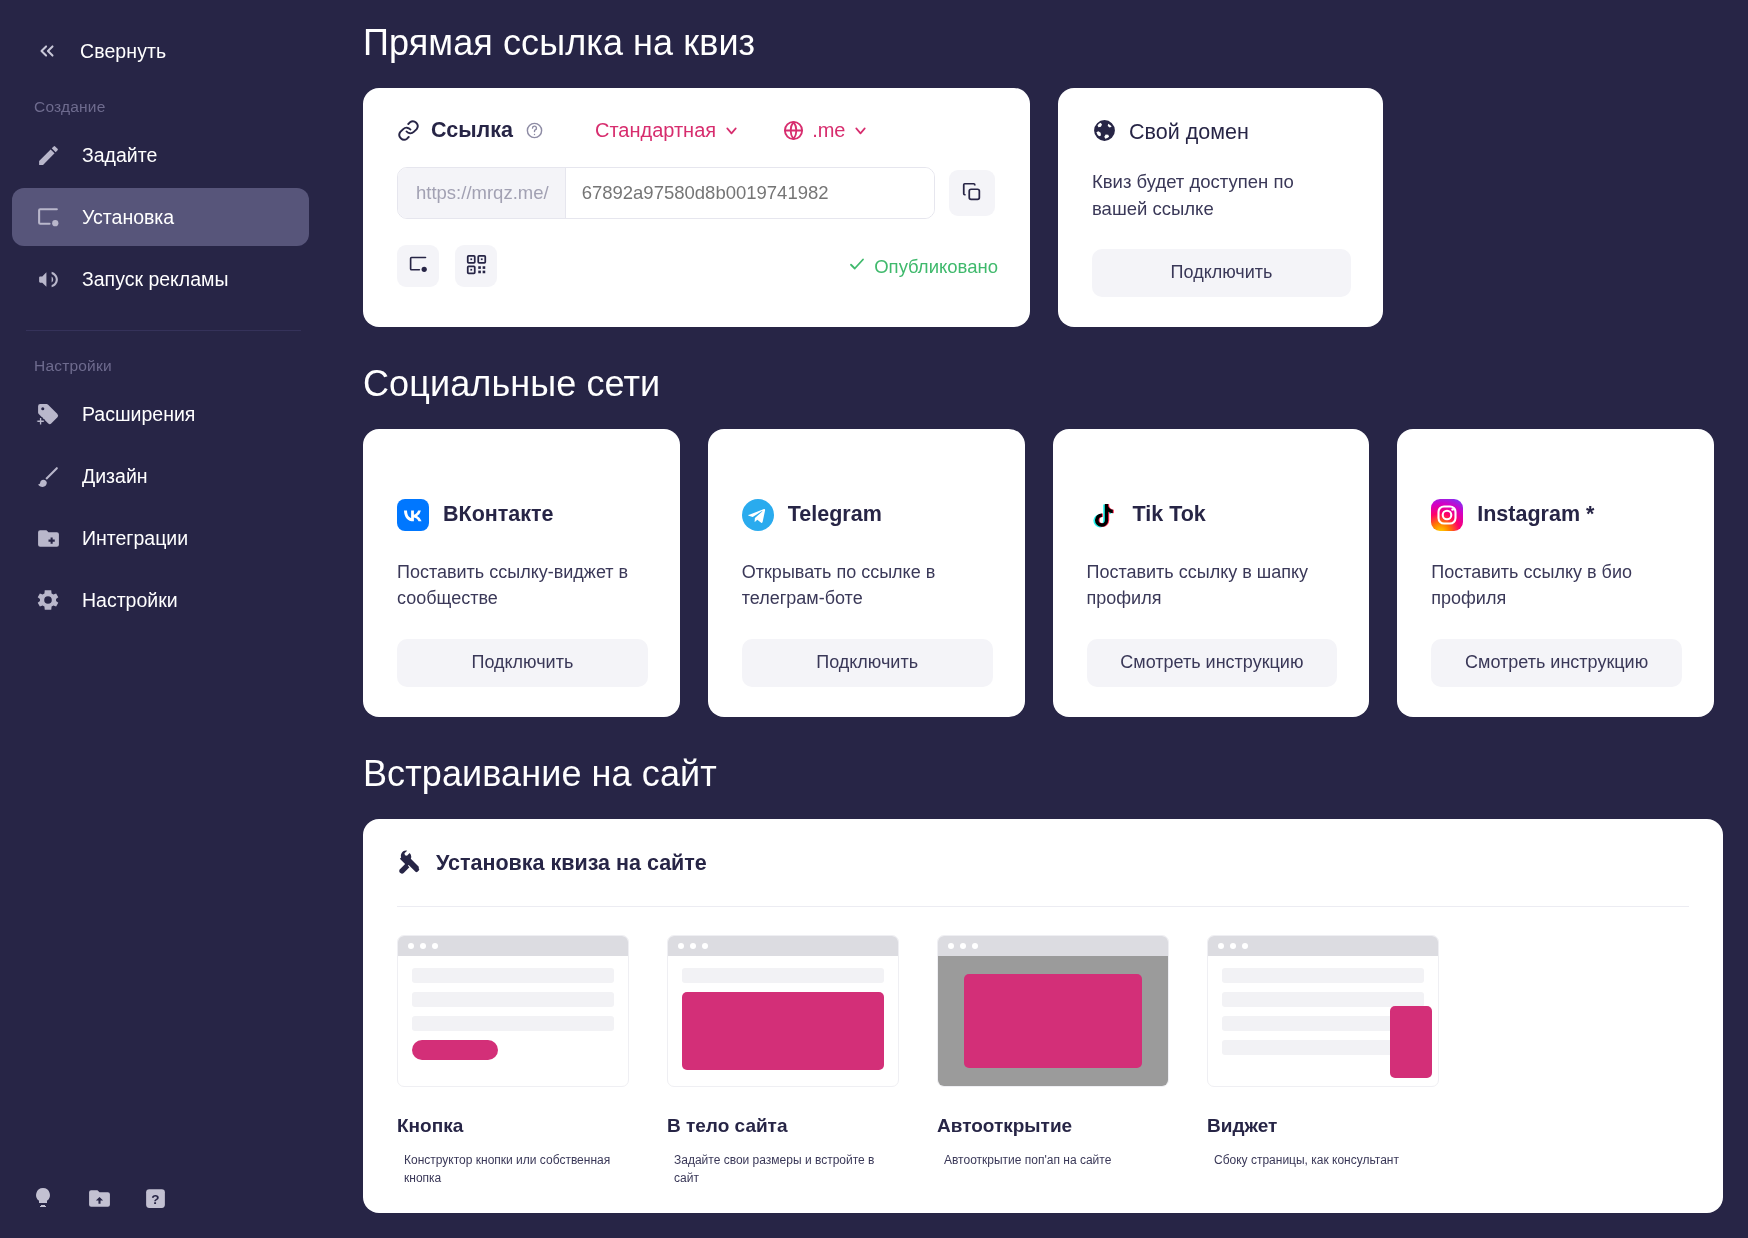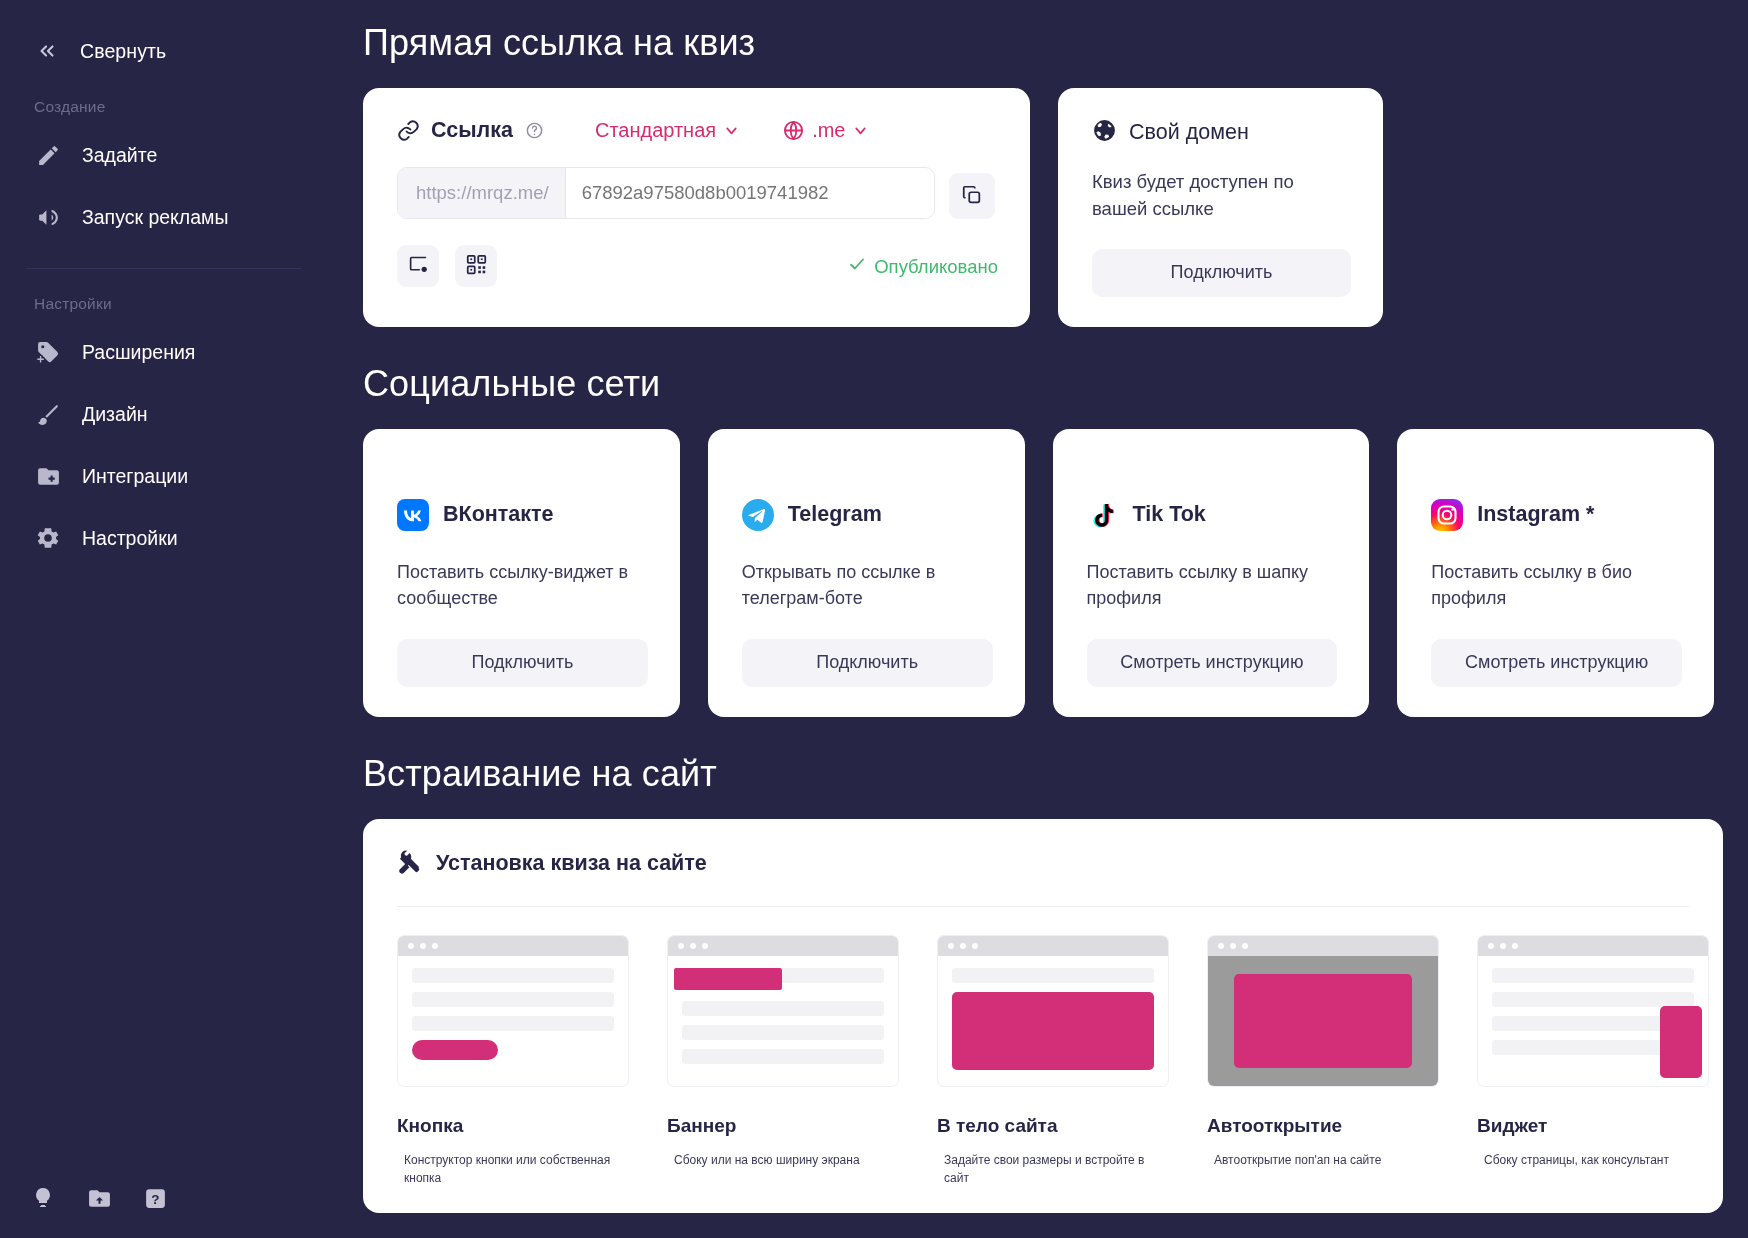--- a/index.html
+++ b/index.html
@@ -145,21 +145,21 @@
     gap: 7px;
     color: #d72d6e;
     font-size: 20px;
     cursor: pointer;
   }
   .dd.first { margin-left: 40px; }
   .dd.second { margin-left: 31px; }
   .dd .glb { display: flex; color: #d72d6e; }
   .chev { display: flex; }
 
-  .url-row { display: flex; align-items: flex-end; gap: 14px; }
+  .url-row { display: flex; align-items: center; gap: 14px; }
   .url-box {
     display: flex;
     align-items: stretch;
     border: 1px solid #e6e6ee;
     border-radius: 10px;
     overflow: hidden;
     height: 52px;
     width: 538px;
     background: #ffffff;
   }
@@ -389,20 +389,29 @@
 
     <div class="nav-item">
       <span class="ic">
         <svg width="25" height="25" viewBox="0 0 24 24" fill="currentColor">
             <path d="M3 17.25V21h3.75L17.8 9.94l-3.75-3.75L3 17.25zM20.7 7.04a1 1 0 0 0 0-1.41l-2.34-2.34a1 1 0 0 0-1.41 0l-1.83 1.83 3.75 3.75 1.83-1.83z"></path>
           </svg>
       </span>
       <span class="lbl">Задайте</span>
     </div>
 
+    <div class="nav-item active">
+      <span class="ic">
+        <svg width="25" height="25" viewBox="0 0 24 24" fill="none" stroke="currentColor" stroke-width="2" stroke-linecap="round" stroke-linejoin="round">
+          <path d="M20 4H4a1 1 0 0 0-1 1v12a1 1 0 0 0 1 1h9"></path>
+          <circle cx="18.5" cy="17.5" r="3" fill="currentColor" stroke="none"></circle>
+        </svg>
+      </span>
+      <span class="lbl">Установка</span>
+    </div>
 
     <div class="nav-item">
       <span class="ic">
         <svg width="25" height="25" viewBox="0 0 24 24" fill="currentColor">
             <path d="M3 10v4a1 1 0 0 0 1 1h2l4 4V5L6 9H4a1 1 0 0 0-1 1zm13.5 2a3.5 3.5 0 0 0-1.5-2.9v5.8c.9-.6 1.5-1.7 1.5-2.9zM15 4.5v2.1c2.3.8 4 3 4 5.4s-1.7 4.6-4 5.4v2.1c3.5-.9 6-4 6-7.5s-2.5-6.6-6-7.5z"></path>
           </svg>
       </span>
       <span class="lbl">Запуск рекламы</span>
     </div>
 
@@ -683,40 +692,20 @@
               <div class="bar-line"></div>
               <div class="bar-line"></div>
               <div class="bar-line"></div>
               <div class="pink-pill"></div>
             </div>
           </div>
           <div class="item-title">Кнопка</div>
           <div class="item-desc">Конструктор кнопки или собственная кнопка</div>
         </div>
 
-        <div class="embed-item">
-          <div class="mock">
-            <div class="mock-bar">
-              <span class="dot"></span>
-              <span class="dot"></span>
-              <span class="dot"></span>
-            </div>
-            <div class="mock-body" style="padding:8px 0 0 0;">
-              <div style="position:relative;height:24px;margin-bottom:9px;">
-                <div class="bar-line" style="margin:4px 14px 0 14px;"></div>
-                <div class="pink-rect-top" style="position:absolute;left:6px;top:0;"></div>
-              </div>
-              <div class="bar-line" style="margin:0 14px 9px 14px;"></div>
-              <div class="bar-line" style="margin:0 14px 9px 14px;"></div>
-              <div class="bar-line" style="margin:0 14px 0 14px;"></div>
-            </div>
-          </div>
-          <div class="item-title">Баннер</div>
-          <div class="item-desc">Сбоку или на всю ширину экрана</div>
-        </div>
 
         <div class="embed-item">
           <div class="mock">
             <div class="mock-bar">
               <span class="dot"></span>
               <span class="dot"></span>
               <span class="dot"></span>
             </div>
             <div class="mock-body">
               <div class="bar-line"></div>

